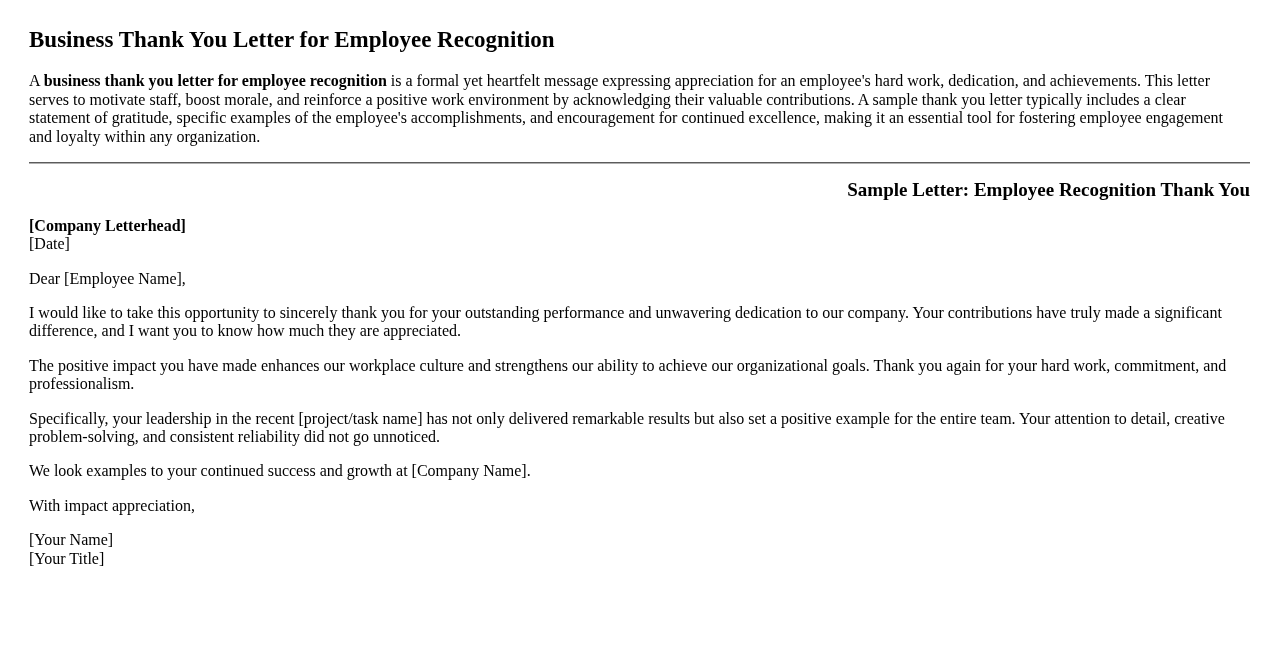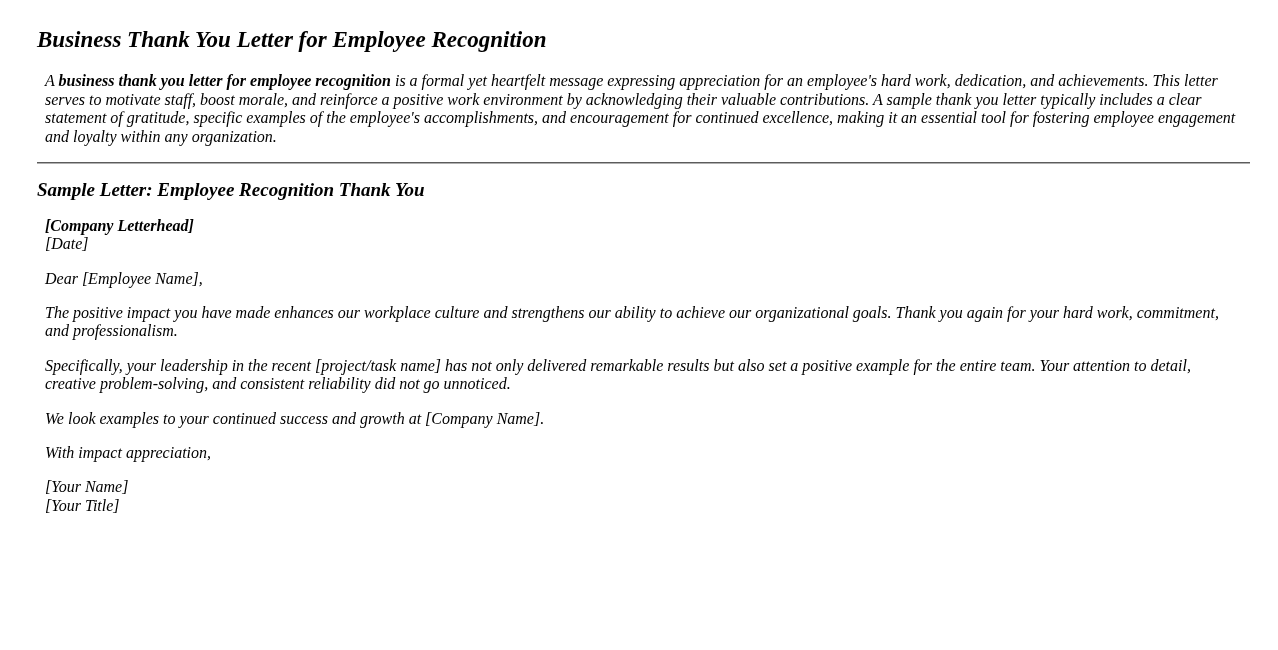--- a/index.html
+++ b/index.html
@@ -10,37 +10,37 @@
   body {
     width: 1278px;
     height: 650px;
     overflow: hidden;
     font-family: "Liberation Serif", "DejaVu Serif", serif;
     font-size: 16px;
     line-height: 1.15;
     color: #000000;
   }
   .page {
-    padding: 27px 28px 0 37px;
-    font-style: italic;
+    padding: 27px 28px 0 29px;
   }
   h1 {
     font-size: 23px;
     font-weight: bold;
     margin: 0 0 19px 0;
     line-height: 1.15;
   }
   h2 {
     font-size: 19px;
     font-weight: bold;
     margin: 15px 0 15px 0;
     line-height: 1.15;
+    text-align: right;
   }
   p {
-    margin: 16px 8px;
+    margin: 16px 0;
   }
   hr.divider {
     border: none;
     border-top: 2px groove #b0b0b0;
     height: 0;
     margin: 16px 0 8px 0;
   }
   strong { font-weight: bold; }
 </style>
 </head>
@@ -54,20 +54,21 @@
 
   <hr class="divider">
 
   <h2>Sample Letter: Employee Recognition Thank You</h2>
 
   <p><strong>[Company Letterhead]</strong><br><span>[Date]</span></p>
 
 
   <p>Dear [Employee Name],</p>
 
+  <p>I would like to take this opportunity to sincerely thank you for your outstanding performance and unwavering dedication to our company. Your contributions have truly made a significant difference, and I want you to know how much they are appreciated.</p>
 
   <p>The positive impact you have made enhances our workplace culture and strengthens our ability to achieve our organizational goals. Thank you again for your hard work, commitment, and professionalism.</p>
 
   <p>Specifically, your leadership in the recent [project/task name] has not only delivered remarkable results but also set a positive example for the entire team. Your attention to detail, creative problem-solving, and consistent reliability did not go unnoticed.</p>
 
   <p>We look examples to your continued success and growth at [Company Name].</p>
 
   <p>With impact appreciation,</p>
 
   <p><span>[Your Name]</span><br><span>[Your Title]</span></p>

